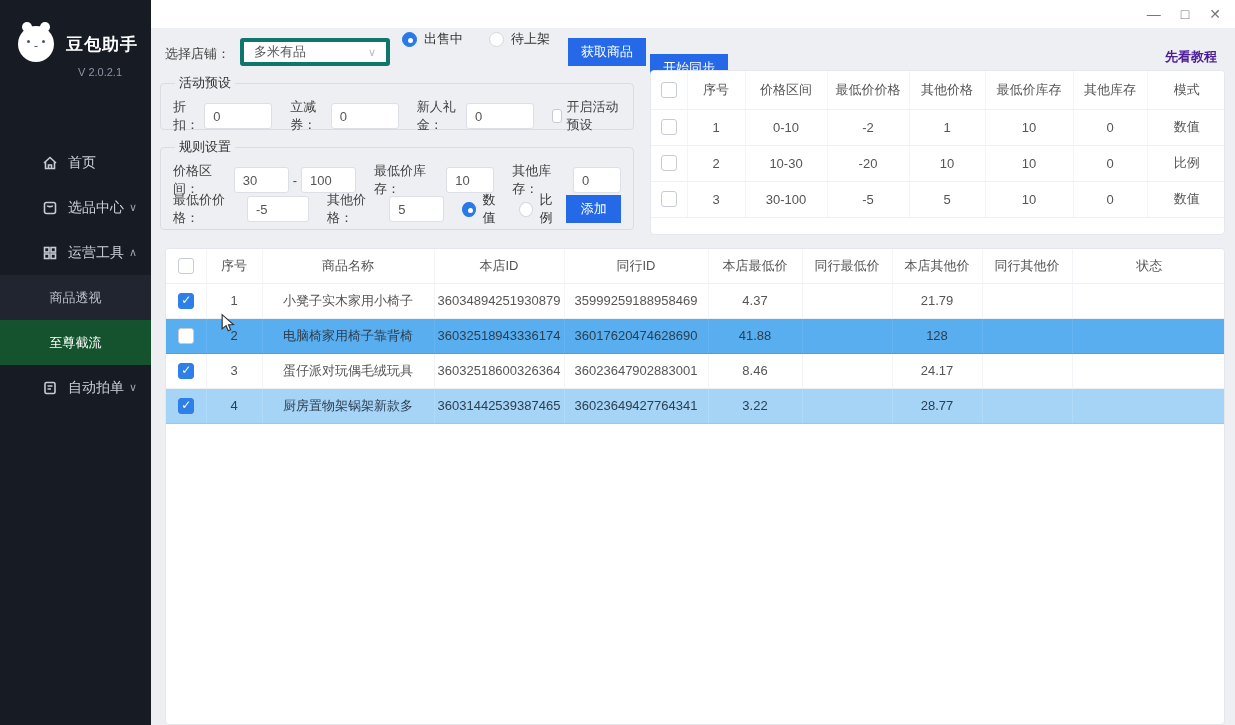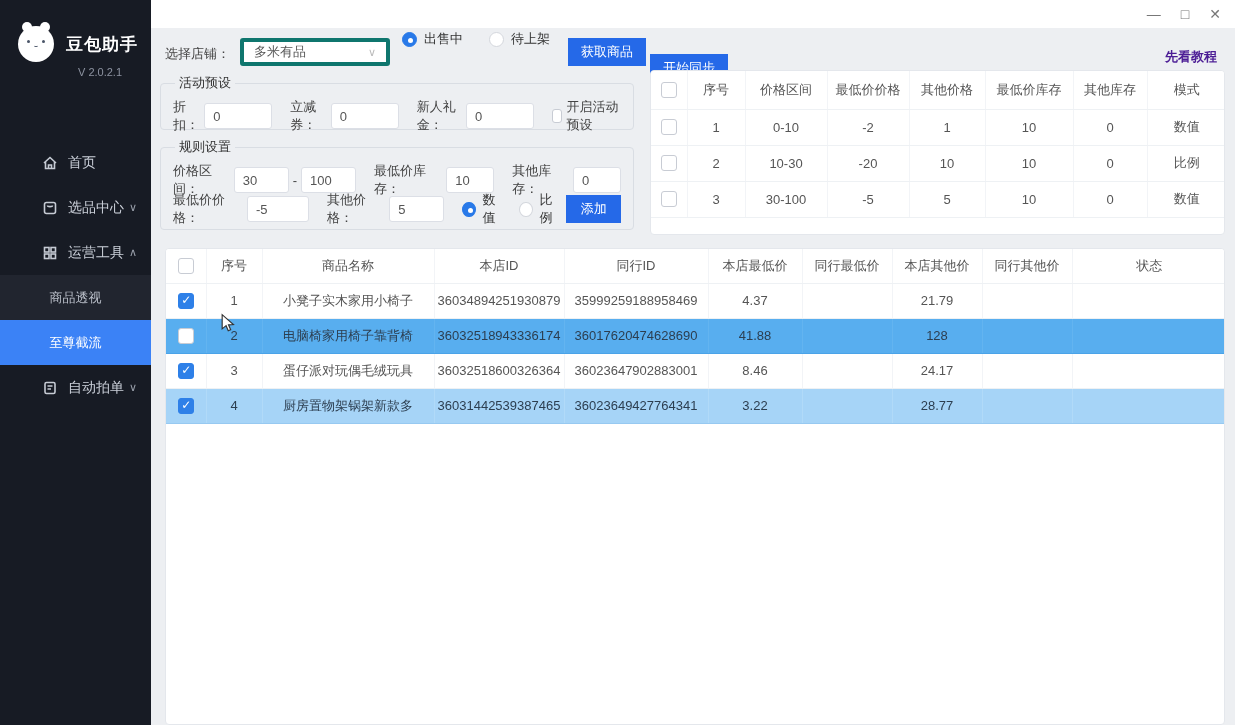--- a/index.html
+++ b/index.html
@@ -23,21 +23,21 @@
   .mascot .face b { position:absolute; left:8px; top:4px; width:4px; height:3px; border-bottom:1.5px solid #4a5568; border-radius:50%; }
   .app-name { color:#fff; font-size:17px; font-weight:bold; margin-left:12px; letter-spacing:1px; }
   .version { position:absolute; left:78px; top:66px; color:#8d93a1; font-size:11px; }
   .nav { position:absolute; top:140px; left:0; width:151px; }
   .nav-item { height:45px; display:flex; align-items:center; padding-left:42px; color:#ccd1da; font-size:14px; cursor:pointer; }
   .nav-item .ni { width:16px; height:16px; margin-right:10px; display:inline-flex; }
   .nav-item .ni svg { width:16px; height:16px; stroke:#c6cbd4; fill:none; stroke-width:1.6; }
   .nav-item .chev { margin-left:auto; margin-right:14px; color:#9aa0ab; font-size:11px; }
   .submenu { background:#21252f; }
   .sub-item { height:45px; display:flex; align-items:center; justify-content:center; color:#b9bec8; font-size:13px; cursor:pointer; }
-  .sub-item.active { background:#3b82f6; color:#fff; }
+  .sub-item.active { background:#14532d; color:#fff; }
 
   
   .lbl { color:#444; font-size:13px; }
   .shop-label { position:absolute; left:165px; top:45px; }
   .shop-select { position:absolute; left:240px; top:38px; width:150px; height:28px; background:#fff; border:4px solid #0f766e; border-radius:3px; display:flex; align-items:center; padding:0 10px; color:#555; cursor:pointer; }
   .shop-select .chev { margin-left:auto; color:#bbb; font-size:11px; }
   .radio-row { position:absolute; left:402px; top:30px; display:flex; gap:26px; align-items:center; }
   .radio { display:flex; align-items:center; gap:7px; cursor:pointer; color:#333; }
   .rdot { width:15px; height:15px; border-radius:50%; border:1px solid #d4d7dd; background:#fff; position:relative; }
   .rdot.checked { background:#2979e8; border-color:#2979e8; }

